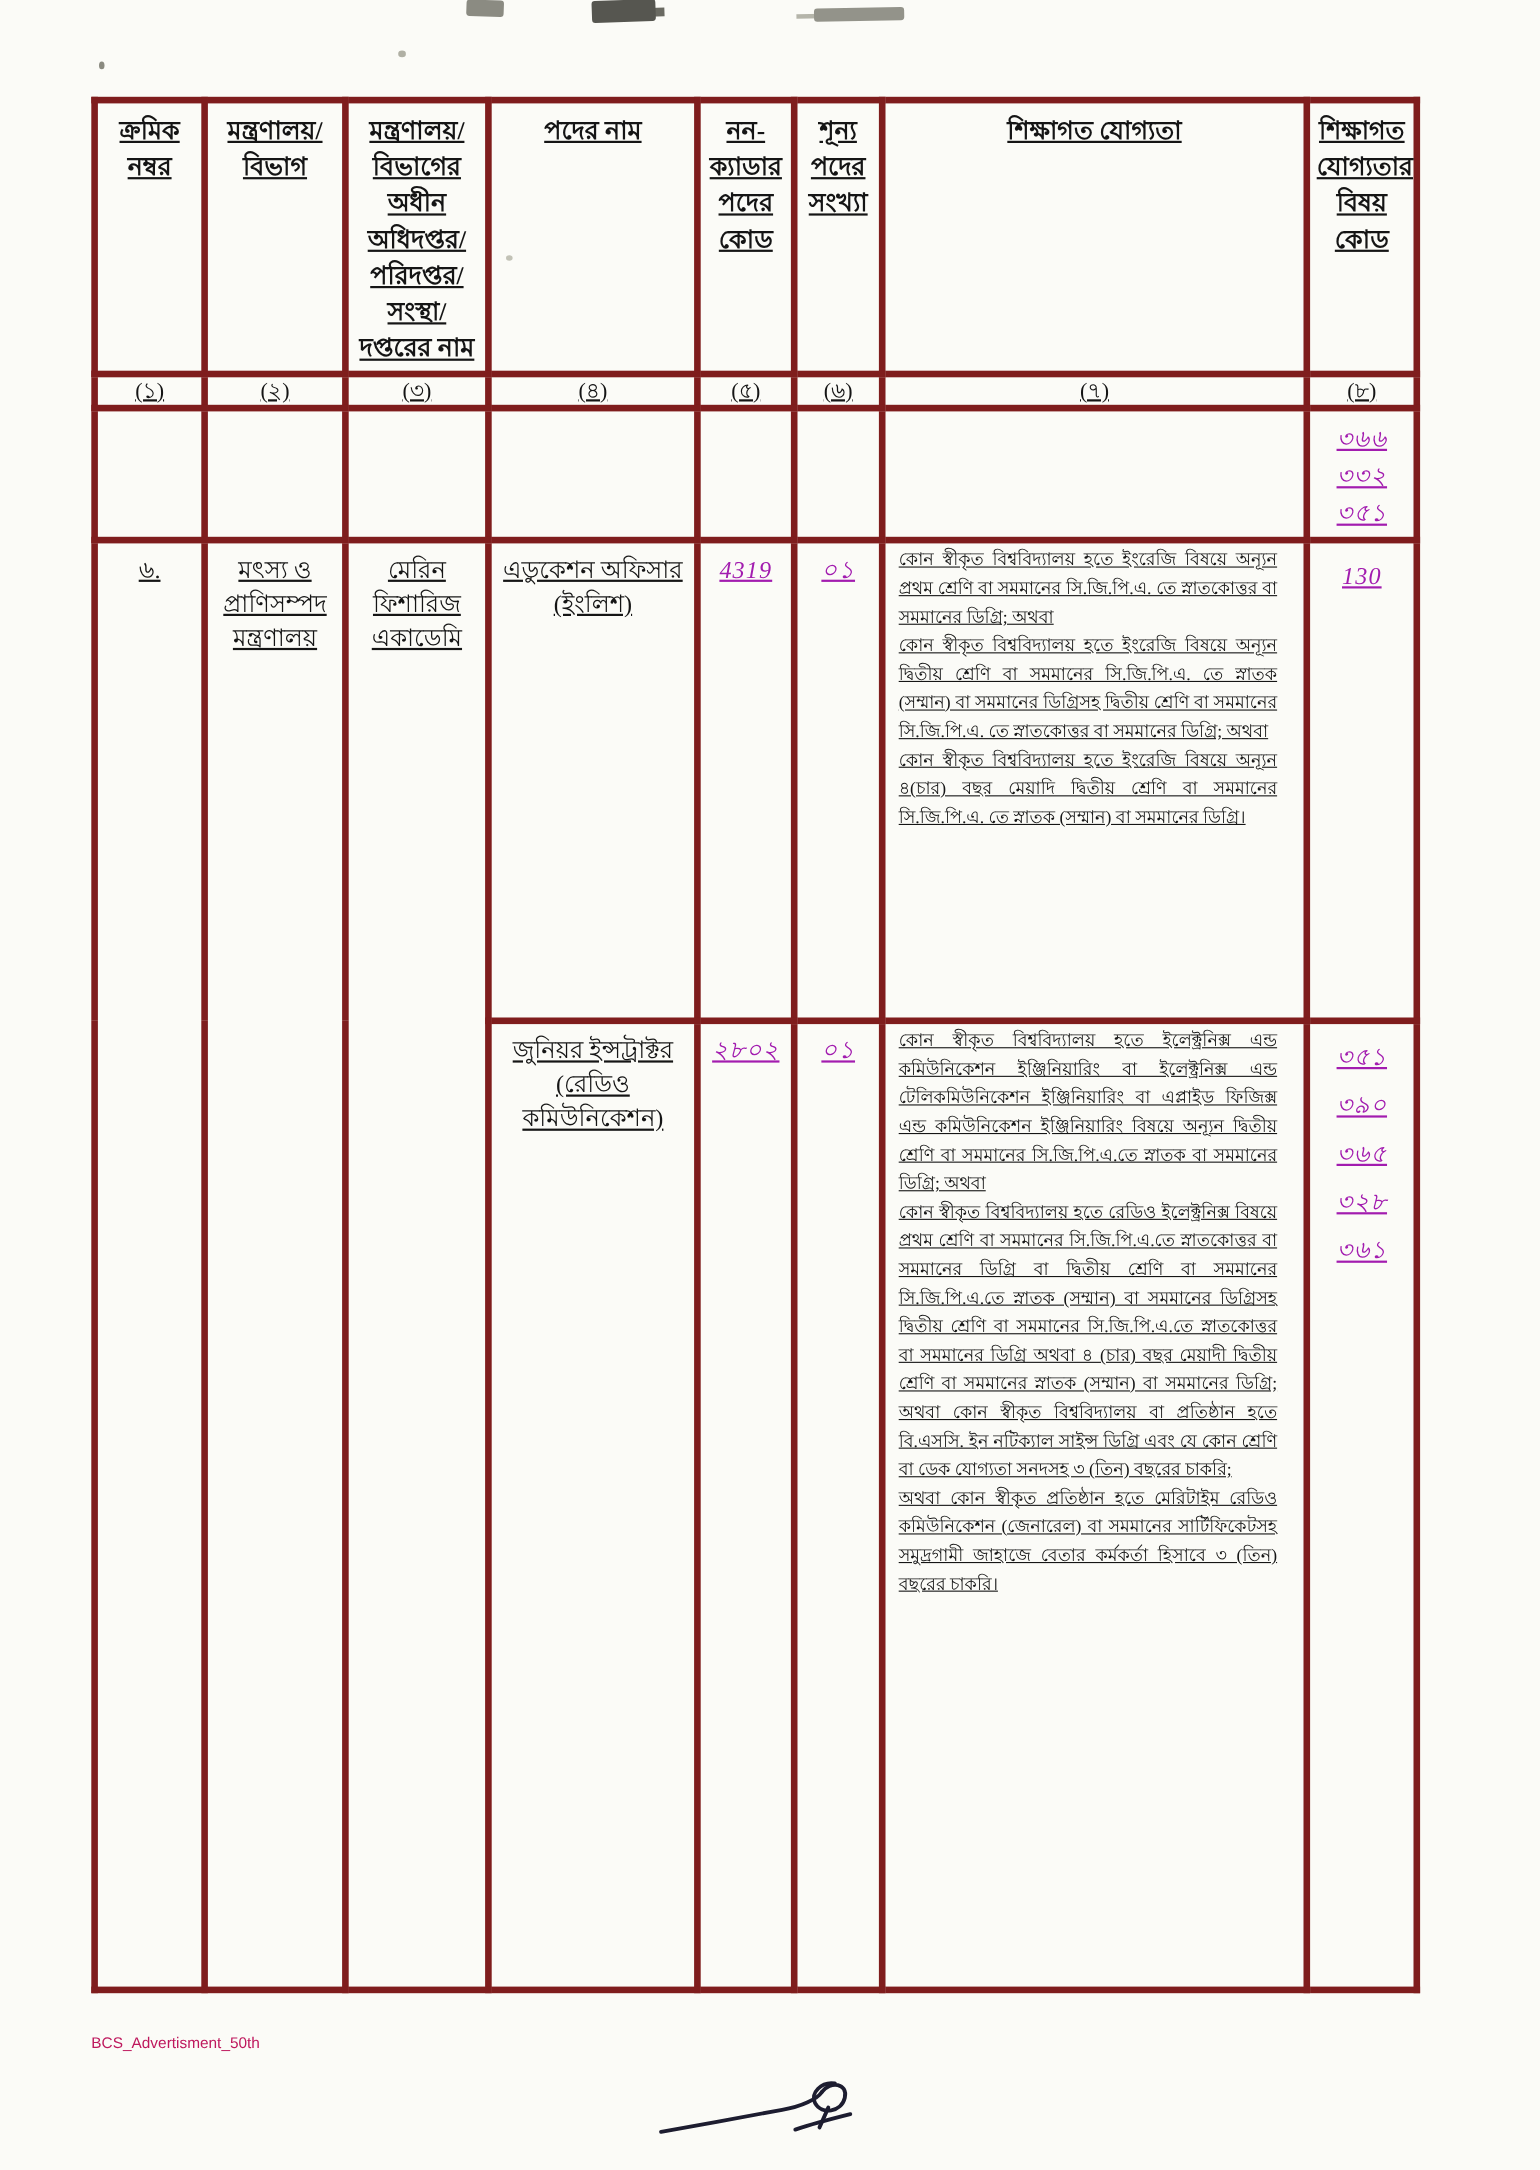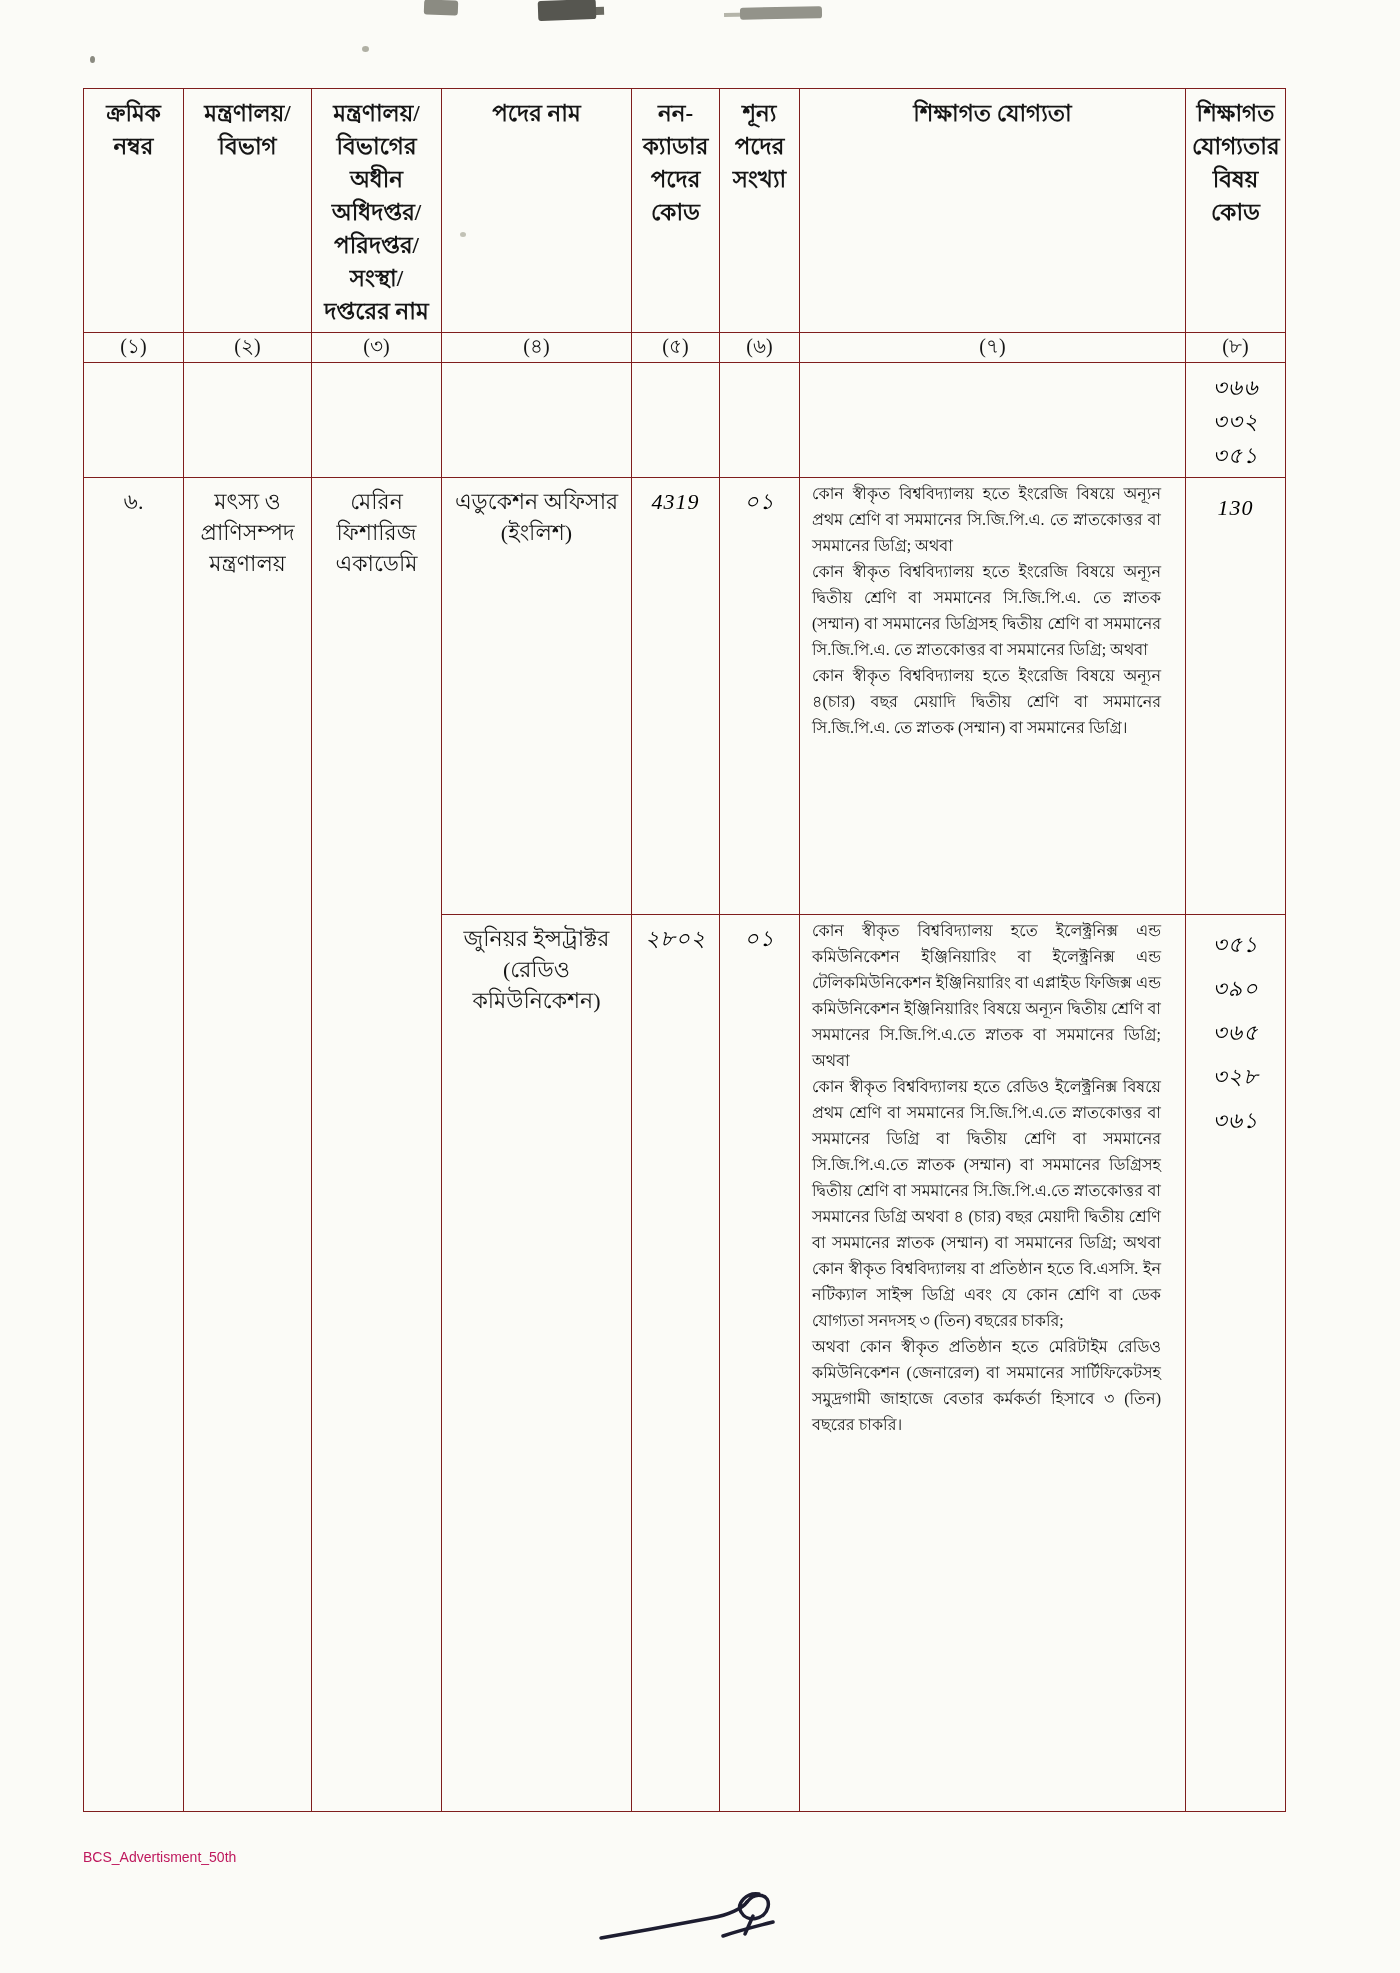--- a/index.html
+++ b/index.html
@@ -24,24 +24,25 @@
   .speck.p3{left:460px;top:232px;width:6px;height:5px;background:#c2c2b6;}
 
   
   table.doc-table{
     position:absolute;left:83px;top:88px;
     width:1202px;height:1724px;
     border-collapse:collapse;table-layout:fixed;
     background:transparent;
   }
   .doc-table td,.doc-table th{
-    border:1px solid #7f1d1d;
+    border:6px solid #7f1d1d;
     vertical-align:top;
     padding:4px 6px;
     font-weight:normal;
+    text-decoration:underline;
   }
   tr.hdr{height:209px;}
   tr.hdr th{
     text-align:center;font-weight:bold;
     font-size:23px;line-height:33px;
     padding-top:8px;
   }
   tr.nums{height:30px;}
   tr.nums td{
     text-align:center;font-size:20px;line-height:24px;padding:1px 0 0 0;
@@ -52,21 +53,21 @@
   td.center-cell{text-align:center;font-size:22px;line-height:31px;padding-top:8px;}
   td.qual-cell{
     text-align:justify;
     font-size:16px;line-height:26px;
     padding:3px 24px 6px 12px;
   }
   td.qual-cell p{margin:0;text-align:justify;}
   td.codes-cell{text-align:center;font-size:22px;padding-top:8px;}
   .code-line{line-height:44px;}
   .carry-code-line{line-height:34px;}
-  .hand{font-style:italic;color:#000000;letter-spacing:1px;}
+  .hand{font-style:italic;color:#a21caf;letter-spacing:1px;}
 
   
   .footer-note{
     position:absolute;left:83px;top:1849px;
     font-size:14px;color:#be185d;
     font-family:"Liberation Sans","DejaVu Sans",sans-serif;
   }
   .page-number{
     position:absolute;left:0;top:1838px;width:1400px;
     text-align:center;font-size:23px;color:#131313;

